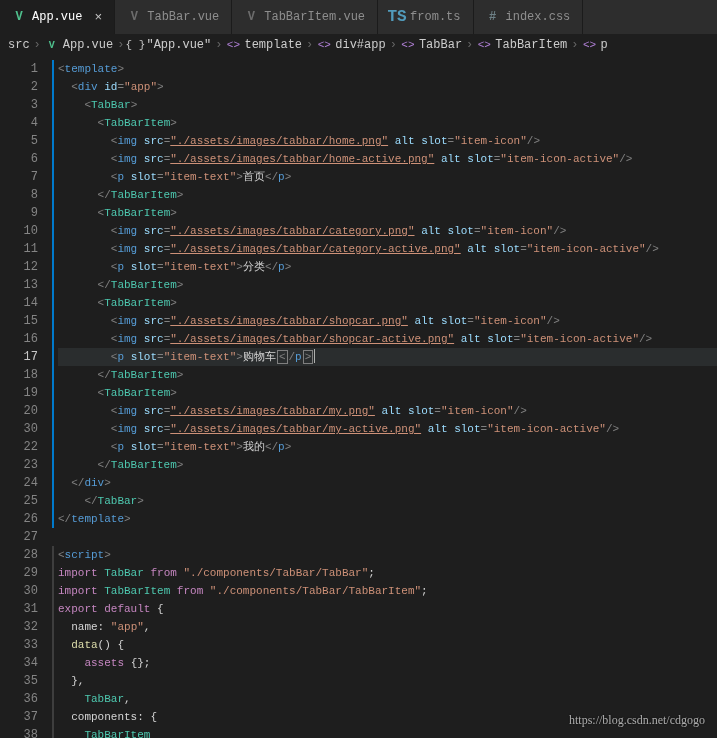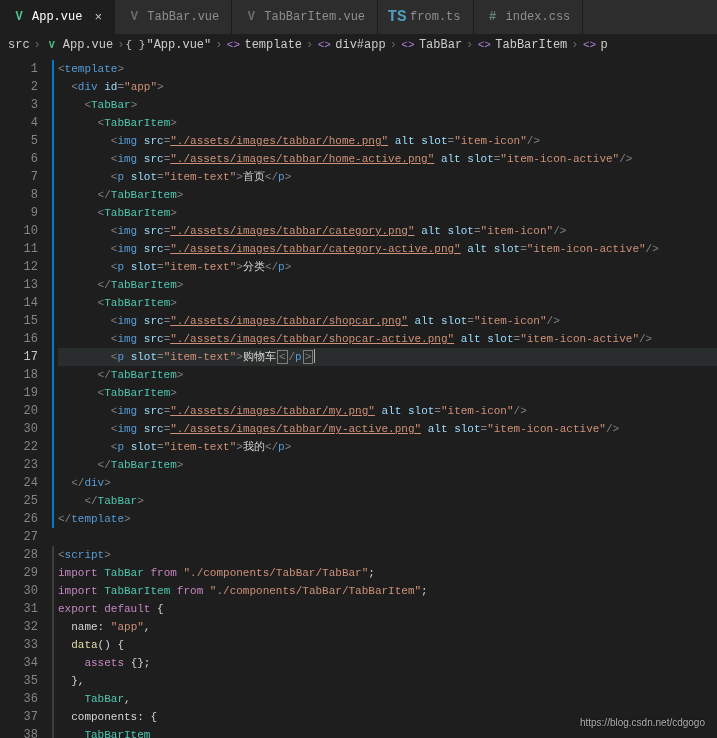--- a/index.html
+++ b/index.html
@@ -72,21 +72,21 @@
   .t{color:var(--tag)}
   .ct{color:var(--type)}
   .a{color:var(--attr)}
   .s{color:var(--string)}
   .su{color:var(--link);text-decoration:underline}
   .k{color:var(--keyword)}
   .fn{color:var(--funcname)}
   .tx{color:var(--fg)}
   .cursor{display:inline-block;width:1px;height:14px;background:#aeafad;vertical-align:middle;position:relative;top:-1px}
   .box{border:1px solid #7f7f7f;padding:0 1px;margin:0 1px}
-  .watermark{position:absolute;right:12px;bottom:10px;color:#d0d0d0;font-family:Liberation Sans, sans-serif;font-size:10px;opacity:.8;text-shadow:0 0 2px #000}
+  .watermark{position:absolute;right:12px;bottom:10px;color:#d0d0d0;font-family:Liberation Serif, serif;font-size:12px;opacity:.8;text-shadow:0 0 2px #000}
 </style>
 </head>
 <body>
 
 <div class="tabs">
   <div class="tab active">
     <span class="ic ic-vue">V</span>
     <span>App.vue</span>
     <span class="close">×</span>
   </div>

